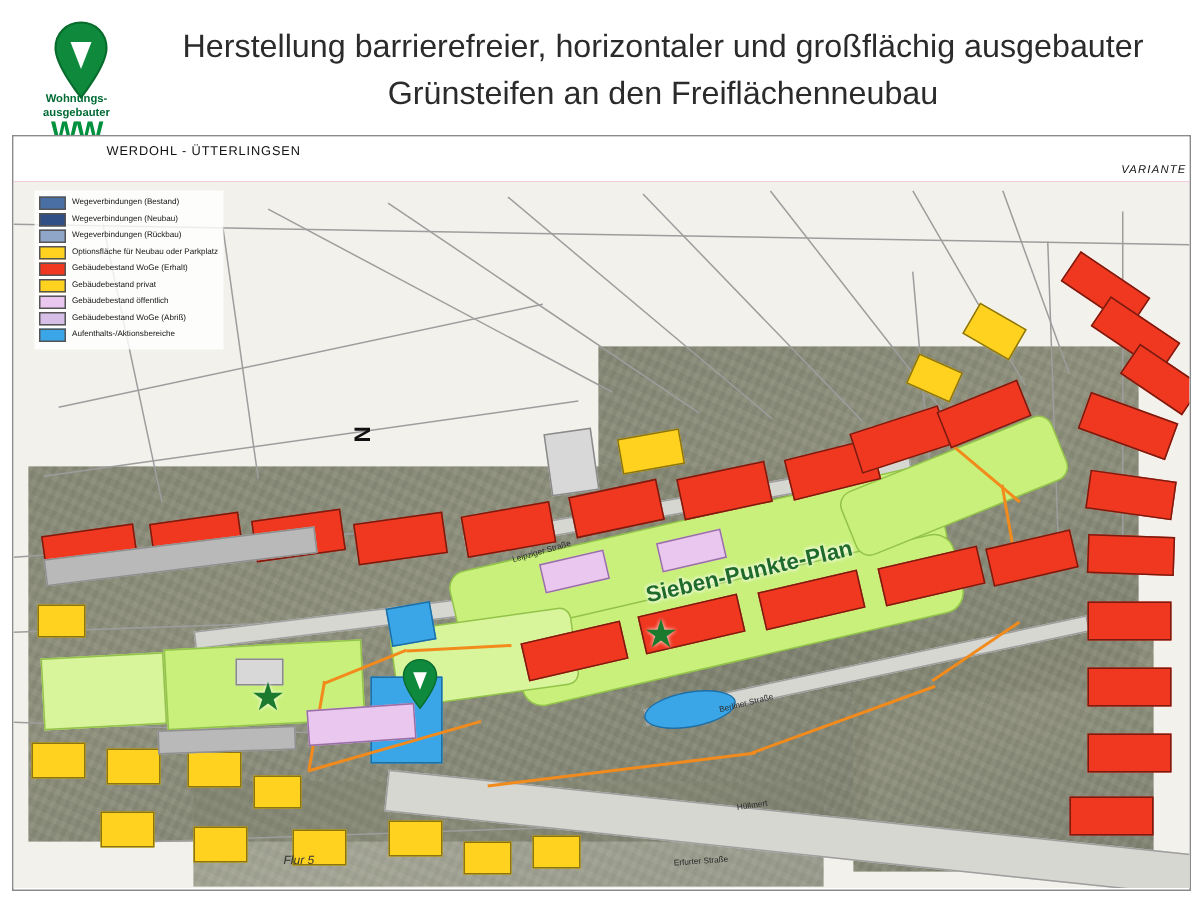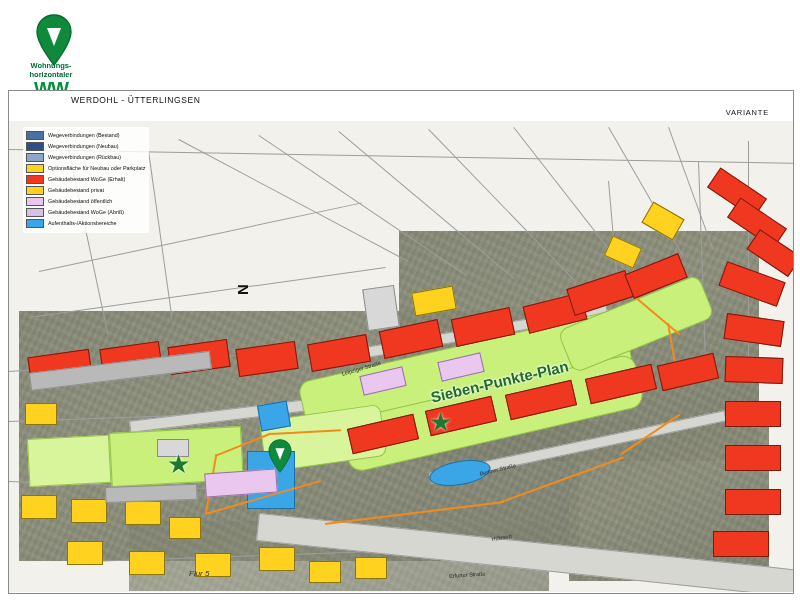--- a/index.html
+++ b/index.html
@@ -97,25 +97,26 @@
   #sheet-title-2 {
     position: absolute;
     left: 62px;
     top: 14px;
     font-size: 10.5px;
     font-weight: bold;
     color: #111;
   }
   #sheet-variante {
     position: absolute;
-    right: 24px;
+    right: 2px;
     top: 17px;
     font-size: 7.5px;
     letter-spacing: 0.8px;
     color: #111;
+    font-style: italic;
   }
 
   
   #map-body {
     position: absolute;
     left: 0;
     top: 30px;
     width: 784px;
     height: 471px;
     background: #f2f1ec;
@@ -272,25 +273,26 @@
 
   <div id="pin-logo">
     <svg width="40" height="52" viewBox="0 0 40 52">
       <path d="M20 1 C10 1 3 8.5 3 18 C3 30 20 51 20 51 C20 51 37 30 37 18 C37 8.5 30 1 20 1 Z" fill="#0f8a3d" stroke="#076b2c" stroke-width="1.4"></path>
       <path d="M13 14 L20 32 L27 14 Z" fill="#ffffff"></path>
     </svg>
   </div>
 
   <div id="wohnungs-logo">
     <div>Wohnungs-</div>
-    <div>horizontaler</div>
+    <div>ausgebauter</div>
     <div class="ww">WW</div>
     <div class="werdohl">WERDOHL</div>
   </div>
 
+  <div id="headline">Herstellung barrierefreier, horizontaler und großflächig ausgebauter Grünsteifen an den Freiflächenneubau</div>
 </div>
 
 <div id="plan-sheet">
 
   <div id="sheet-titleblock">
     <div id="sheet-title-1">WERDOHL - ÜTTERLINGSEN</div>
     <div id="sheet-variante">VARIANTE</div>
   </div>
 
   <div id="map-body">

